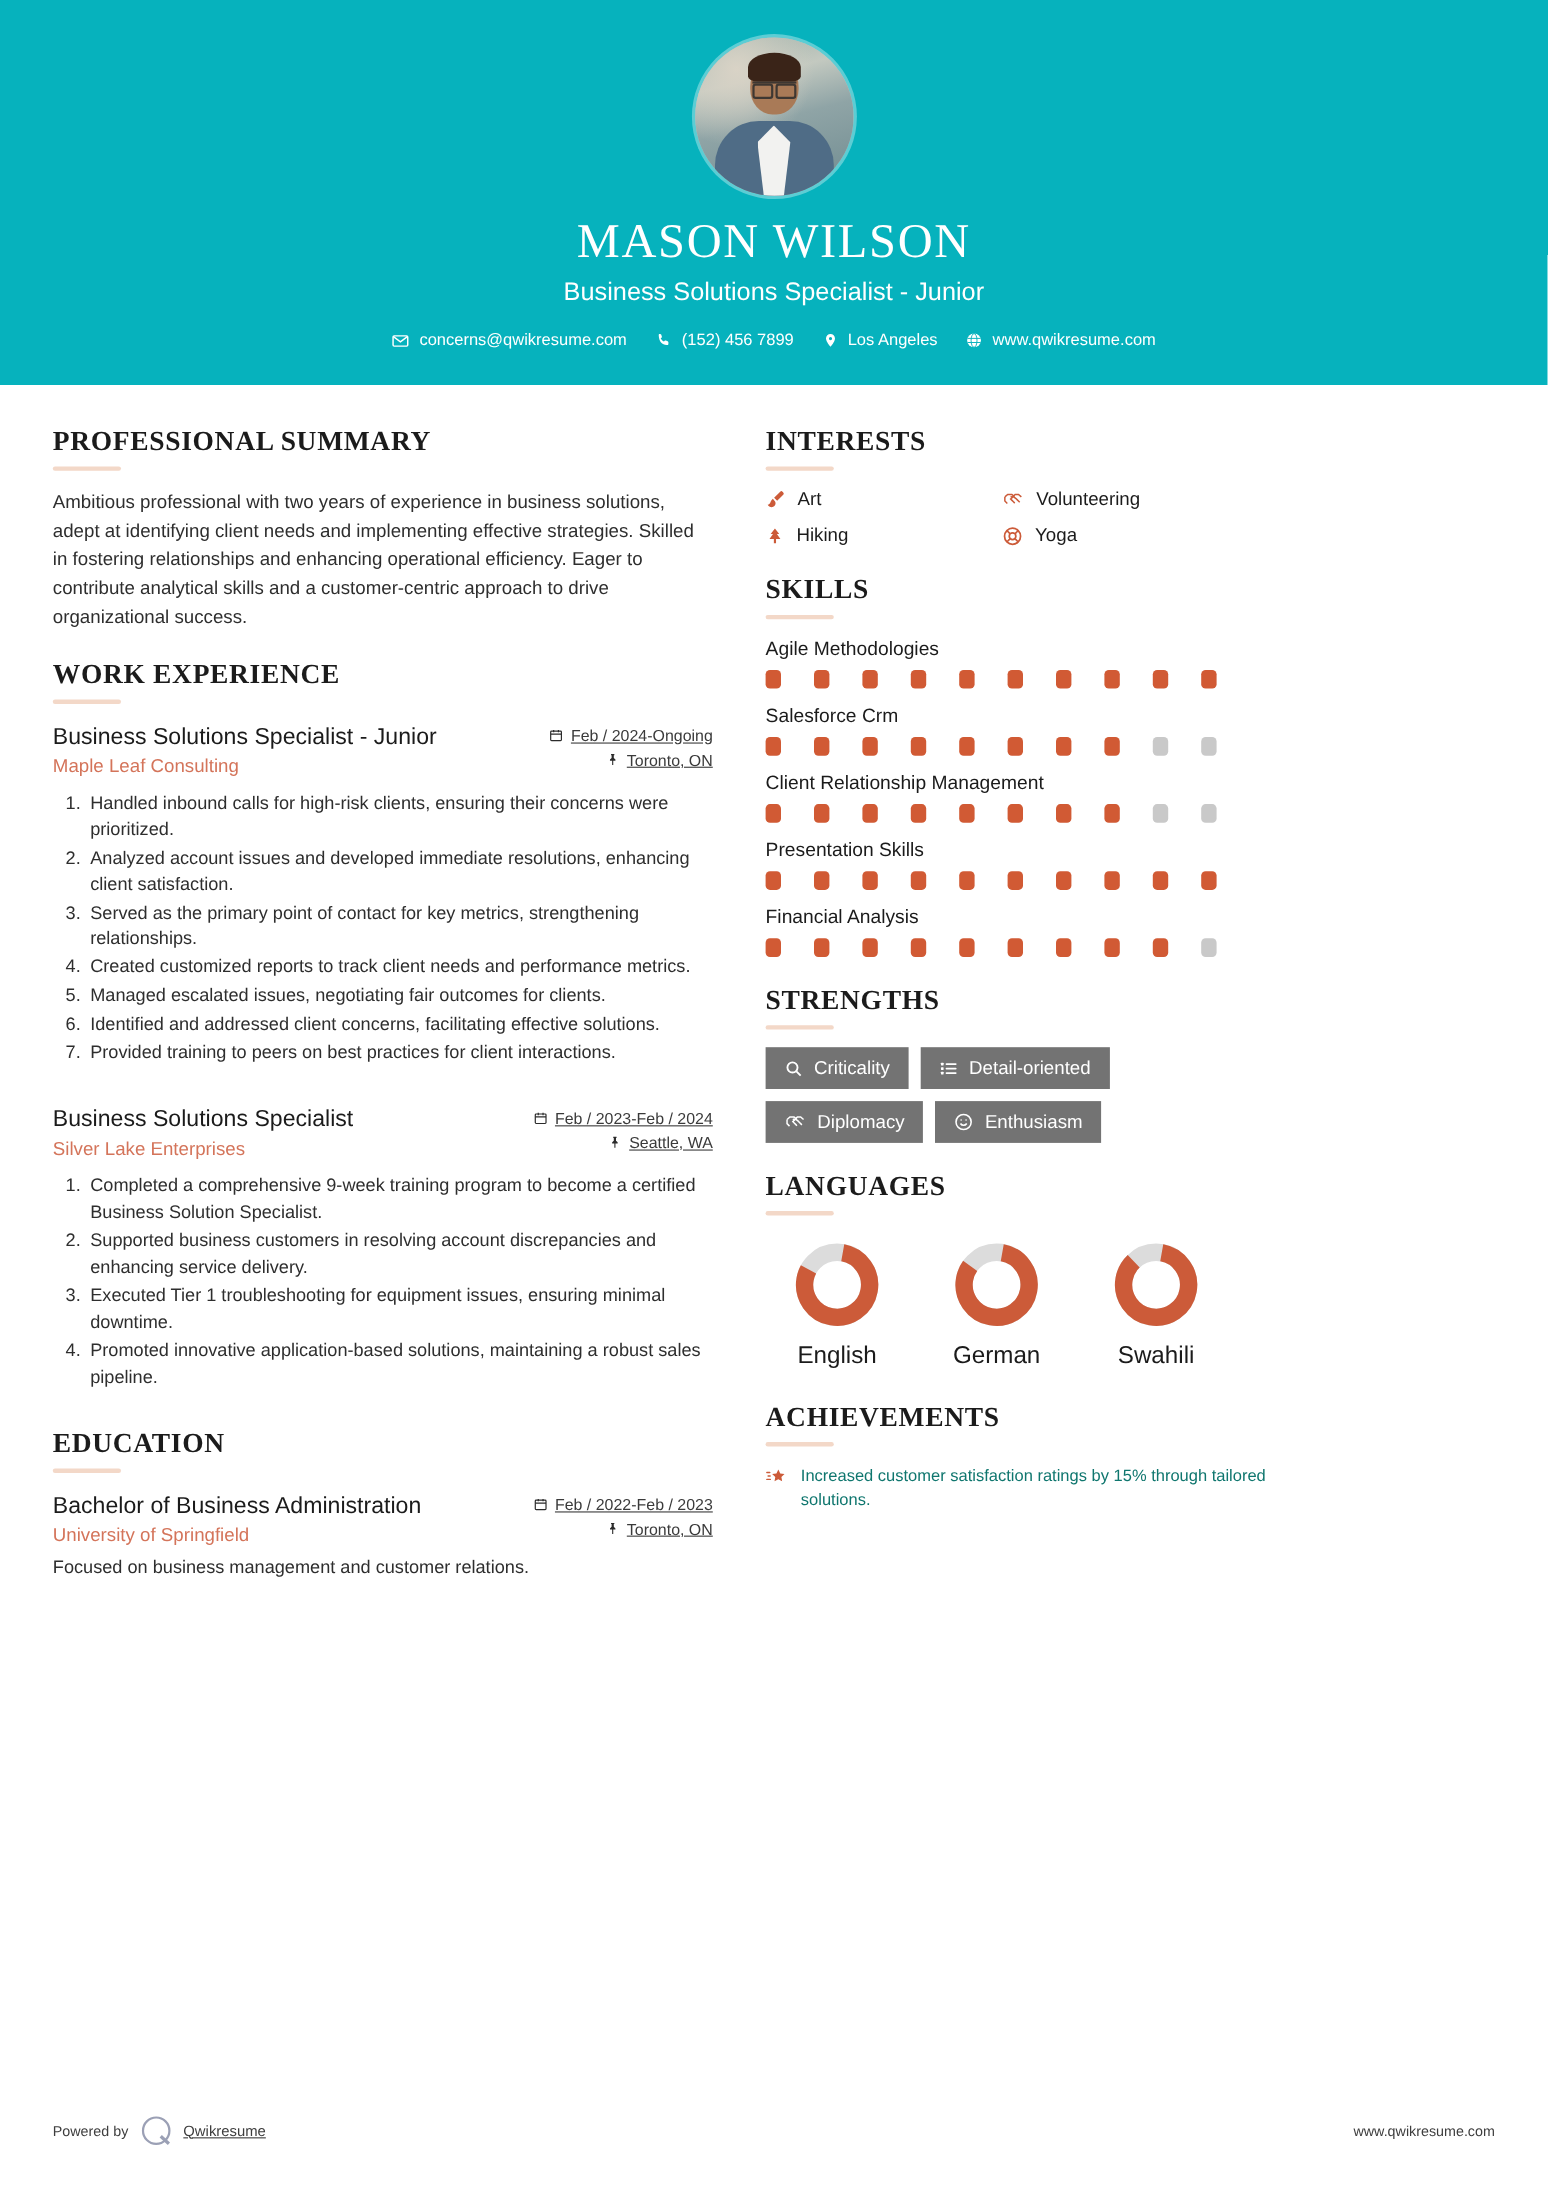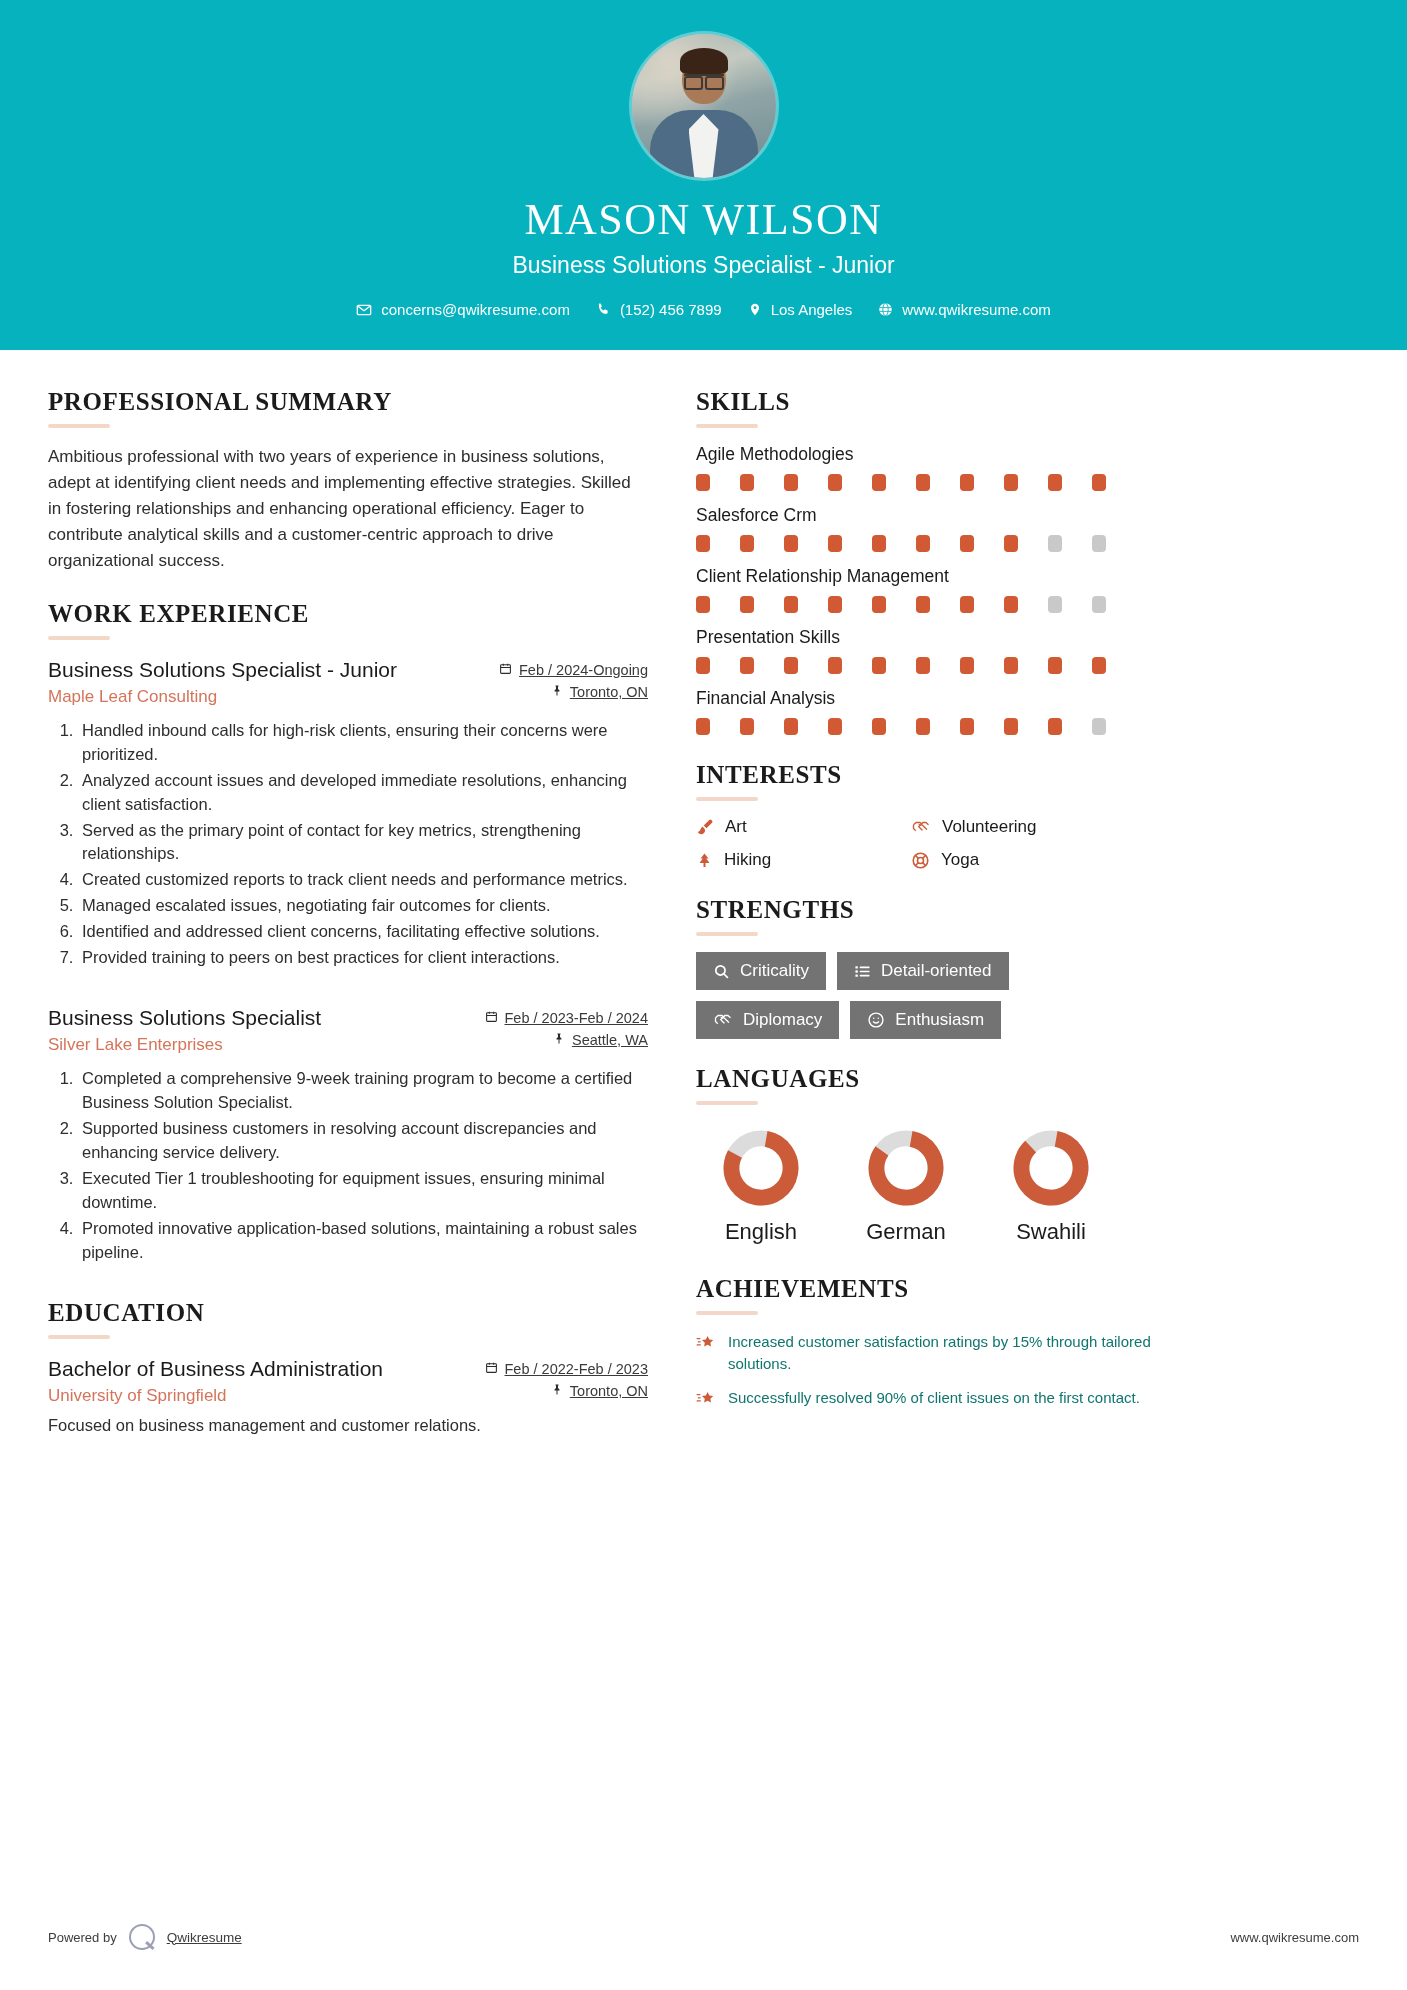--- a/index.html
+++ b/index.html
@@ -496,102 +496,20 @@
               </div>
             </div>
           </div>
           <div class="entry-desc">Focused on business management and customer relations.</div>
         </div>
       </div>
 
     </div>
 
     <div class="col-right">
-
-      <div class="section">
-        <div class="sec-title">SKILLS</div>
-        <div class="sec-rule"></div>
-        <div id="skills-list">
-            <div class="skill">
-              <div class="skill-name">Agile Methodologies</div>
-              <div class="dots">
-                <span class="dot on"></span>
-                <span class="dot on"></span>
-                <span class="dot on"></span>
-                <span class="dot on"></span>
-                <span class="dot on"></span>
-                <span class="dot on"></span>
-                <span class="dot on"></span>
-                <span class="dot on"></span>
-                <span class="dot on"></span>
-                <span class="dot on"></span>
-              </div>
-            </div>
-            <div class="skill">
-              <div class="skill-name">Salesforce Crm</div>
-              <div class="dots">
-                <span class="dot on"></span>
-                <span class="dot on"></span>
-                <span class="dot on"></span>
-                <span class="dot on"></span>
-                <span class="dot on"></span>
-                <span class="dot on"></span>
-                <span class="dot on"></span>
-                <span class="dot on"></span>
-                <span class="dot"></span>
-                <span class="dot"></span>
-              </div>
-            </div>
-            <div class="skill">
-              <div class="skill-name">Client Relationship Management</div>
-              <div class="dots">
-                <span class="dot on"></span>
-                <span class="dot on"></span>
-                <span class="dot on"></span>
-                <span class="dot on"></span>
-                <span class="dot on"></span>
-                <span class="dot on"></span>
-                <span class="dot on"></span>
-                <span class="dot on"></span>
-                <span class="dot"></span>
-                <span class="dot"></span>
-              </div>
-            </div>
-            <div class="skill">
-              <div class="skill-name">Presentation Skills</div>
-              <div class="dots">
-                <span class="dot on"></span>
-                <span class="dot on"></span>
-                <span class="dot on"></span>
-                <span class="dot on"></span>
-                <span class="dot on"></span>
-                <span class="dot on"></span>
-                <span class="dot on"></span>
-                <span class="dot on"></span>
-                <span class="dot on"></span>
-                <span class="dot on"></span>
-              </div>
-            </div>
-            <div class="skill">
-              <div class="skill-name">Financial Analysis</div>
-              <div class="dots">
-                <span class="dot on"></span>
-                <span class="dot on"></span>
-                <span class="dot on"></span>
-                <span class="dot on"></span>
-                <span class="dot on"></span>
-                <span class="dot on"></span>
-                <span class="dot on"></span>
-                <span class="dot on"></span>
-                <span class="dot on"></span>
-                <span class="dot"></span>
-              </div>
-            </div>
-          </div>
-      </div>
 
       <div class="section">
         <div class="sec-title">INTERESTS</div>
         <div class="sec-rule"></div>
         <div class="interests-grid">
           <div class="interest">
             <span>
               <svg width="18" height="18" viewBox="0 0 24 24" fill="#cc5b39">
                 <path d="M20.5 2.6a2 2 0 0 0-2.8 0l-7.4 7.4 3.7 3.7 7.4-7.4a2 2 0 0 0 0-2.8l-.9-.9z"></path>
                 <path d="M8.8 11.3l-1.4 1.4c-1.5 1.5-1.3 3.3-2.6 4.6-.7.7-1.4 1-2.3 1.2.9 1.8 2.8 3 4.9 3 2.6 0 4.7-2.1 4.7-4.7 0-.9-.2-1.6-.6-2.3l-2.7-3.2z"></path>
@@ -622,20 +540,102 @@
             <span>
               <svg width="19" height="19" viewBox="0 0 24 24" fill="none" stroke="#cc5b39" stroke-width="2">
                 <circle cx="12" cy="12" r="9.2"></circle>
                   <circle cx="12" cy="12" r="3.8"></circle>
                 <path d="M5.4 5.4l3.9 3.9M14.7 14.7l3.9 3.9M18.6 5.4l-3.9 3.9M9.3 14.7l-3.9 3.9"></path>
               </svg>
             </span>
             <span>Yoga</span>
           </div>
         </div>
+      </div>
+
+      <div class="section">
+        <div class="sec-title">SKILLS</div>
+        <div class="sec-rule"></div>
+        <div id="skills-list">
+            <div class="skill">
+              <div class="skill-name">Agile Methodologies</div>
+              <div class="dots">
+                <span class="dot on"></span>
+                <span class="dot on"></span>
+                <span class="dot on"></span>
+                <span class="dot on"></span>
+                <span class="dot on"></span>
+                <span class="dot on"></span>
+                <span class="dot on"></span>
+                <span class="dot on"></span>
+                <span class="dot on"></span>
+                <span class="dot on"></span>
+              </div>
+            </div>
+            <div class="skill">
+              <div class="skill-name">Salesforce Crm</div>
+              <div class="dots">
+                <span class="dot on"></span>
+                <span class="dot on"></span>
+                <span class="dot on"></span>
+                <span class="dot on"></span>
+                <span class="dot on"></span>
+                <span class="dot on"></span>
+                <span class="dot on"></span>
+                <span class="dot on"></span>
+                <span class="dot"></span>
+                <span class="dot"></span>
+              </div>
+            </div>
+            <div class="skill">
+              <div class="skill-name">Client Relationship Management</div>
+              <div class="dots">
+                <span class="dot on"></span>
+                <span class="dot on"></span>
+                <span class="dot on"></span>
+                <span class="dot on"></span>
+                <span class="dot on"></span>
+                <span class="dot on"></span>
+                <span class="dot on"></span>
+                <span class="dot on"></span>
+                <span class="dot"></span>
+                <span class="dot"></span>
+              </div>
+            </div>
+            <div class="skill">
+              <div class="skill-name">Presentation Skills</div>
+              <div class="dots">
+                <span class="dot on"></span>
+                <span class="dot on"></span>
+                <span class="dot on"></span>
+                <span class="dot on"></span>
+                <span class="dot on"></span>
+                <span class="dot on"></span>
+                <span class="dot on"></span>
+                <span class="dot on"></span>
+                <span class="dot on"></span>
+                <span class="dot on"></span>
+              </div>
+            </div>
+            <div class="skill">
+              <div class="skill-name">Financial Analysis</div>
+              <div class="dots">
+                <span class="dot on"></span>
+                <span class="dot on"></span>
+                <span class="dot on"></span>
+                <span class="dot on"></span>
+                <span class="dot on"></span>
+                <span class="dot on"></span>
+                <span class="dot on"></span>
+                <span class="dot on"></span>
+                <span class="dot on"></span>
+                <span class="dot"></span>
+              </div>
+            </div>
+          </div>
       </div>
 
       <div class="section">
         <div class="sec-title">STRENGTHS</div>
         <div class="sec-rule"></div>
         <div class="strengths">
           <div class="strength">
             <span>
               <svg width="17" height="17" viewBox="0 0 24 24" fill="none" stroke="#ffffff" stroke-width="2.4">
                 <circle cx="10.5" cy="10.5" r="6.5"></circle>
@@ -717,31 +717,20 @@
           <span>
             <svg width="20" height="19" viewBox="0 0 24 24" fill="#cc5b39">
               <path d="M14 2.5l2.2 4.4 4.9.7-3.6 3.4.9 4.9-4.4-2.3-4.4 2.3.9-4.9L6.9 7.6l4.9-.7L14 2.5z"></path>
               <rect x="0" y="5" width="5" height="1.6" rx=".8"></rect>
               <rect x="1.4" y="9" width="4" height="1.6" rx=".8"></rect>
               <rect x="0" y="13" width="5.6" height="1.6" rx=".8"></rect>
             </svg>
           </span>
           <span class="achv-text">Increased customer satisfaction ratings by 15% through tailored solutions.</span>
         </div>
-        <div class="achv">
-          <span>
-            <svg width="20" height="19" viewBox="0 0 24 24" fill="#cc5b39">
-              <path d="M14 2.5l2.2 4.4 4.9.7-3.6 3.4.9 4.9-4.4-2.3-4.4 2.3.9-4.9L6.9 7.6l4.9-.7L14 2.5z"></path>
-              <rect x="0" y="5" width="5" height="1.6" rx=".8"></rect>
-              <rect x="1.4" y="9" width="4" height="1.6" rx=".8"></rect>
-              <rect x="0" y="13" width="5.6" height="1.6" rx=".8"></rect>
-            </svg>
-          </span>
-          <span class="achv-text">Successfully resolved 90% of client issues on the first contact.</span>
-        </div>
       </div>
 
     </div>
   </div>
 
   <div class="footer">
     <div class="footer-left">
       <span>Powered by</span>
       <span class="qlogo"></span>
       <span class="brand-link">Qwikresume</span>

